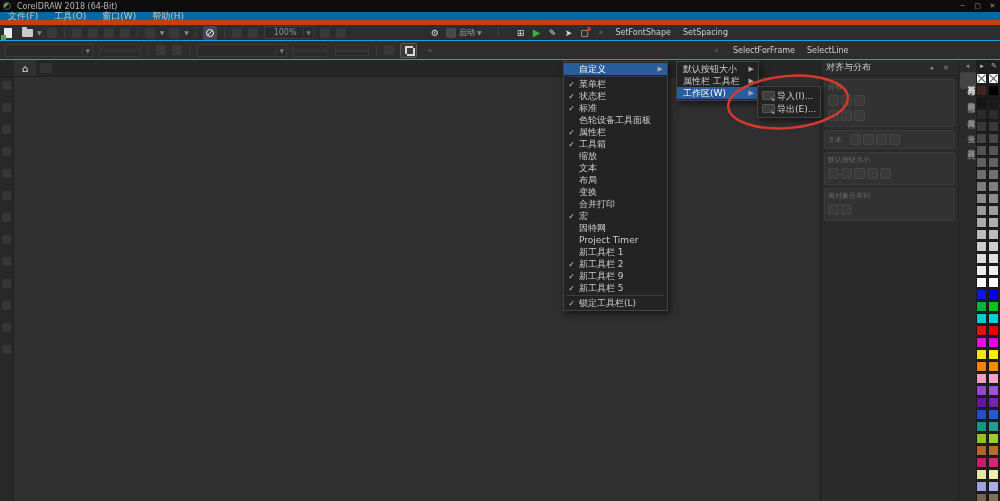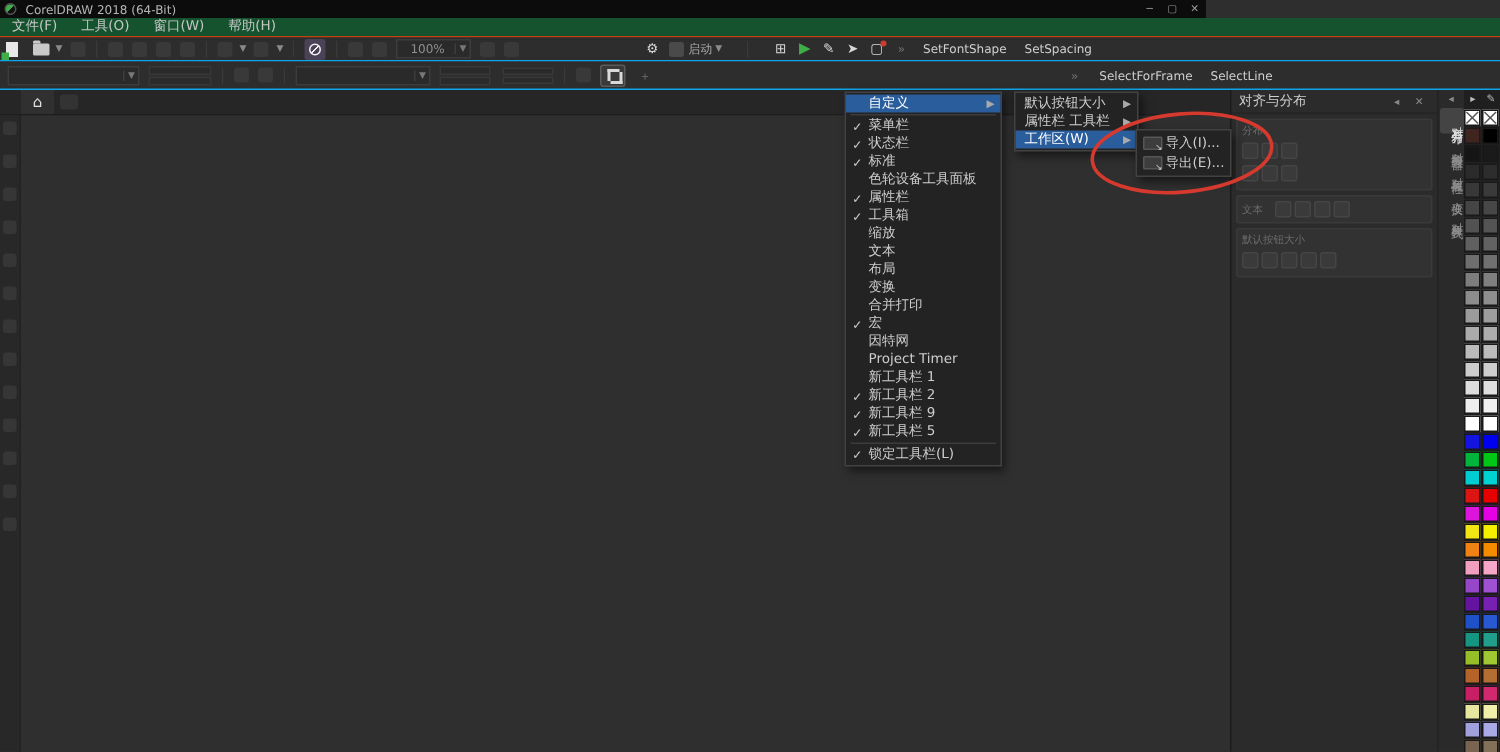--- a/index.html
+++ b/index.html
@@ -1,31 +1,31 @@
 <!DOCTYPE html>
 <html><head>
 <meta charset="utf-8">
 <style>
   * { margin:0; padding:0; box-sizing:border-box; }
   html,body { width:1000px; height:501px; overflow:hidden; background:#2e2e2e;
     font-family:"DejaVu Sans", sans-serif; color:#c8c8c8; }
 
   
-  #titlebar { position:absolute; left:0; top:0; width:804px; height:12px;
+  #titlebar { position:absolute; left:0; top:0; width:1000px; height:12px;
     background:#0c0c0c; display:flex; align-items:center; font-size:8px; color:#b5b5b5; }
   #app-logo { width:8px; height:8px; border-radius:50%;
     background:linear-gradient(135deg,#3fae49 0 50%, #111 50% 100%);
     border:1px solid #555; margin:0 6px 0 3px; }
   #win-controls { margin-left:auto; display:flex; }
   #win-controls span { width:15px; text-align:center; font-size:7px; color:#9a9a9a; cursor:default; }
 
   
   #menubar { position:absolute; left:0; top:12px; width:1000px; height:13px;
-    background:#14532d; display:flex; align-items:flex-start; font-size:9px; color:#c6c6c6;
-    border-bottom:1px solid #c2410c; }
+    background:#0369a1; display:flex; align-items:center; font-size:9px; color:#c6c6c6;
+    border-bottom:5px solid #c2410c; }
   #menubar .mitem { padding:0 8px; height:13px; line-height:13px; cursor:default; }
 
   
   .tbar { position:absolute; left:0; width:1000px; background:#2d2d2d; display:flex;
     align-items:center; border-bottom:1px solid #0ea5e9; }
   #toolbar1 { top:25px; height:16px; }
   #toolbar2 { top:41px; height:19px; }
   .tsep { width:1px; height:11px; background:#1f1f1f; border-right:1px solid #3a3a3a; margin:0 4px; }
   .dicon { width:10px; height:10px; background:#393939; border-radius:2px; margin:0 3px; flex:none; }
   .bicon { width:12px; height:12px; margin:0 2px; flex:none; display:flex;
@@ -266,20 +266,24 @@
   <div class="dbox drow">
     <span class="dlabel" style="margin:0 8px 0 0">文本</span>
     <span class="dsq"></span>
     <span class="dsq"></span>
     <span class="dsq"></span>
     <span class="dsq"></span>
   </div>
   <div class="dbox">
     <div class="dlabel">默认按钮大小</div>
     <div><span class="dsq"></span><span class="dsq"></span><span class="dsq"></span><span class="dsq"></span><span class="dsq"></span></div>
+  </div>
+  <div class="dbox">
+    <div class="dlabel">将对象分布到</div>
+    <div><span class="dsq"></span><span class="dsq"></span></div>
   </div>
 </div>
 
 <div id="tabstrip">
   <span class="strip-top">◂</span>
   <div style="display:flex;flex-direction:column;align-items:center">
 
   <div class="vtab active"><span>对齐与分布</span></div>
       <div class="vtab"><span>对象管理器</span></div>
       <div class="vtab"><span>对象属性</span></div>

